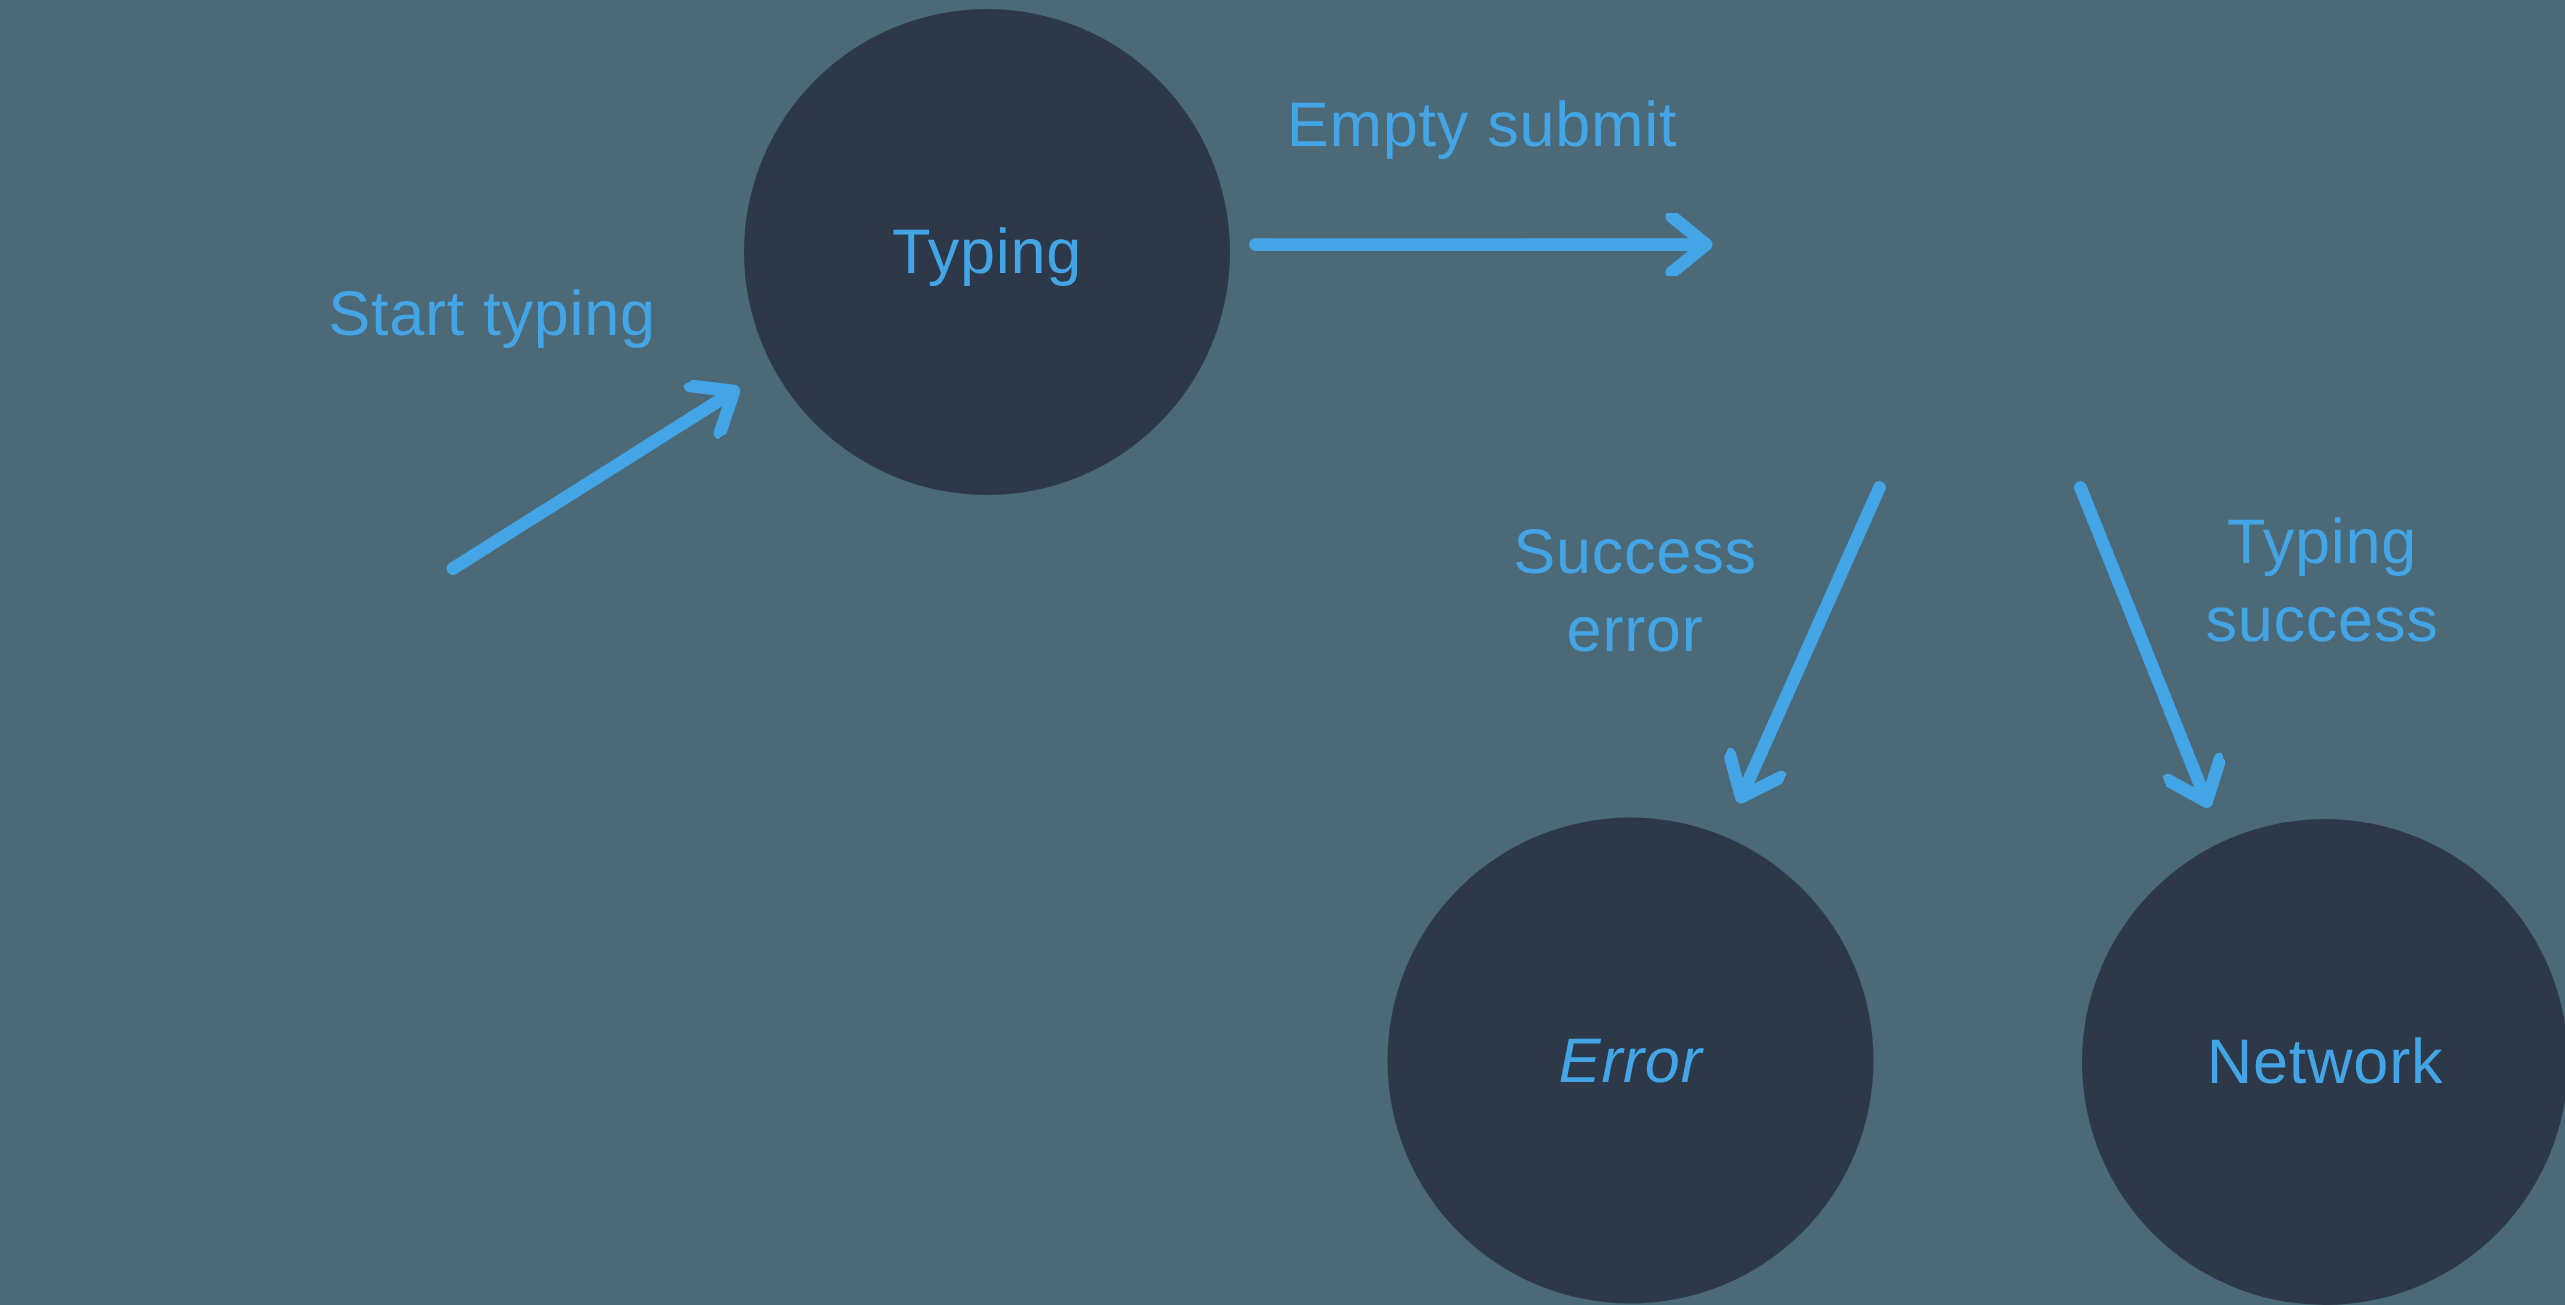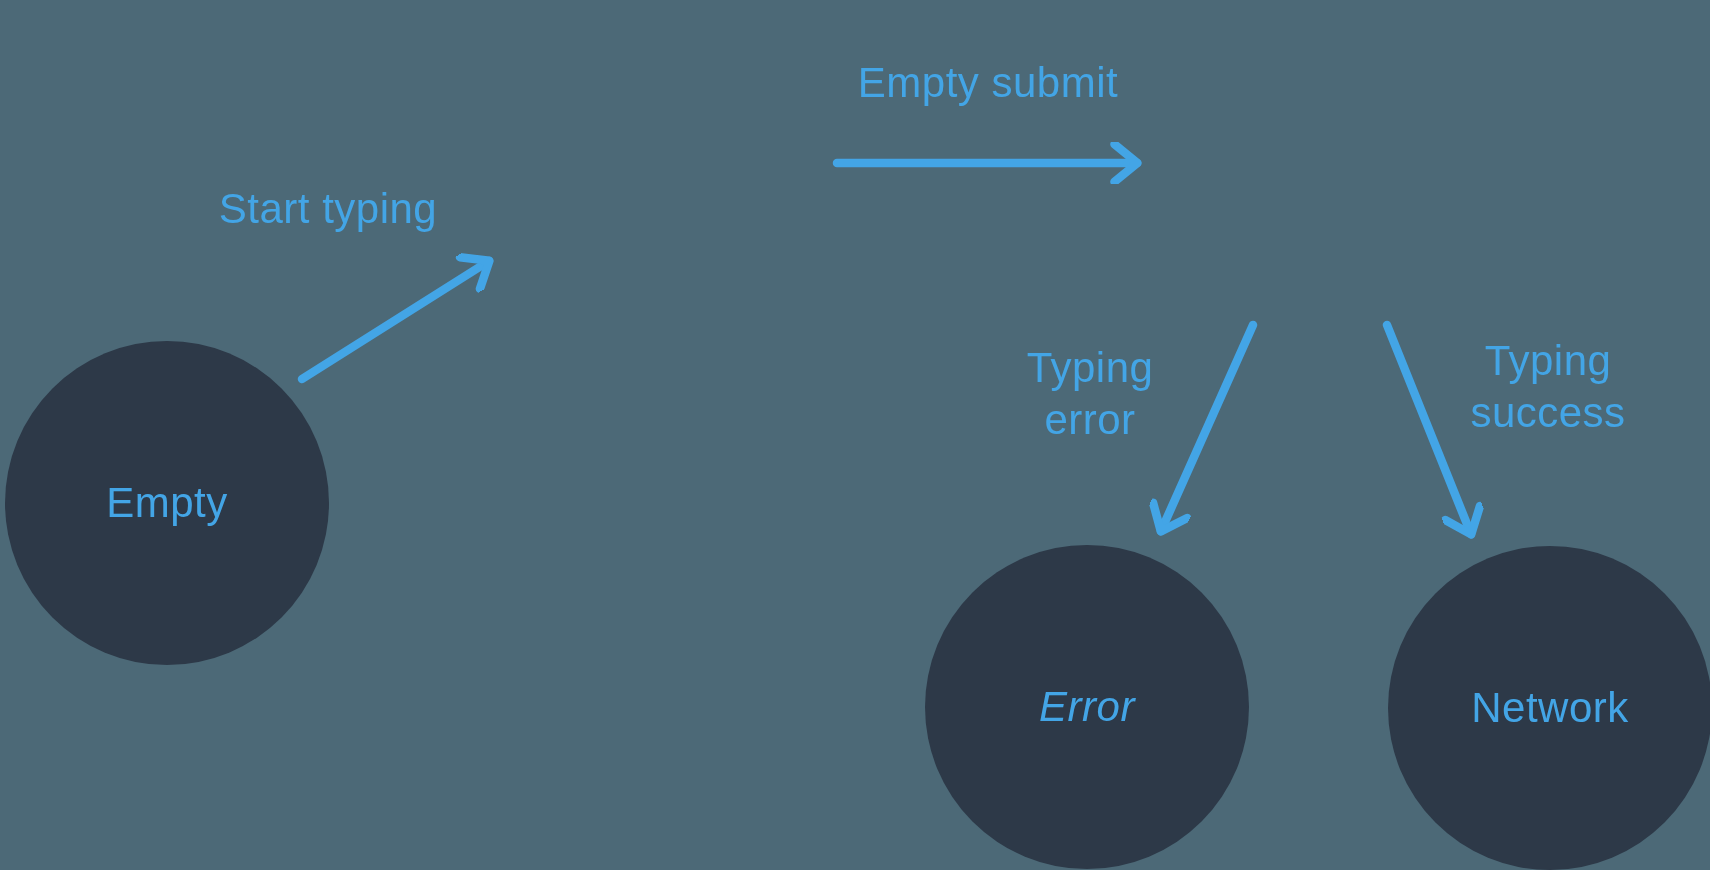--- a/index.html
+++ b/index.html
@@ -79,35 +79,35 @@
       <marker id="ah" viewBox="0 0 10 10" refX="7.5" refY="5" markerWidth="5" markerHeight="5" orient="auto">
         <path class="arrow-stroke" d="M2.2 0.6 L7.6 5 L2.2 9.4" stroke-width="2" stroke-linecap="round" stroke-linejoin="round"></path>
       </marker>
     </defs>
     <line class="arrow-stroke arrow-shaft" x1="302" y1="379" x2="489" y2="261" marker-end="url(#ah)"></line>
     <line class="arrow-stroke arrow-shaft" x1="837" y1="163" x2="1137" y2="163" marker-end="url(#ah)"></line>
     <line class="arrow-stroke arrow-shaft" x1="1253" y1="325" x2="1161" y2="531" marker-end="url(#ah)"></line>
     <line class="arrow-stroke arrow-shaft" x1="1387" y1="325" x2="1471" y2="534" marker-end="url(#ah)"></line>
   </svg>
 
-  <div class="node node-empty">
-    <span class="node-label">Empty</span>
+
+  <div class="node node-typing">
+    <span class="node-label">Typing</span>
   </div>
-
 
 
   <div class="node node-error">
     <span class="node-label">Error</span>
   </div>
 
   <div class="node node-success">
     <span class="node-label">Network</span>
   </div>
 
   <div class="edge-label label-start-typing">Start typing</div>
 
   <div class="edge-label label-press-submit">Empty submit</div>
 
-  <div class="edge-label label-network-error">Typing error</div>
+  <div class="edge-label label-network-error">Success error</div>
 
   <div class="edge-label label-network-success">Typing success</div>
 
 </div>
 
 </body></html>

